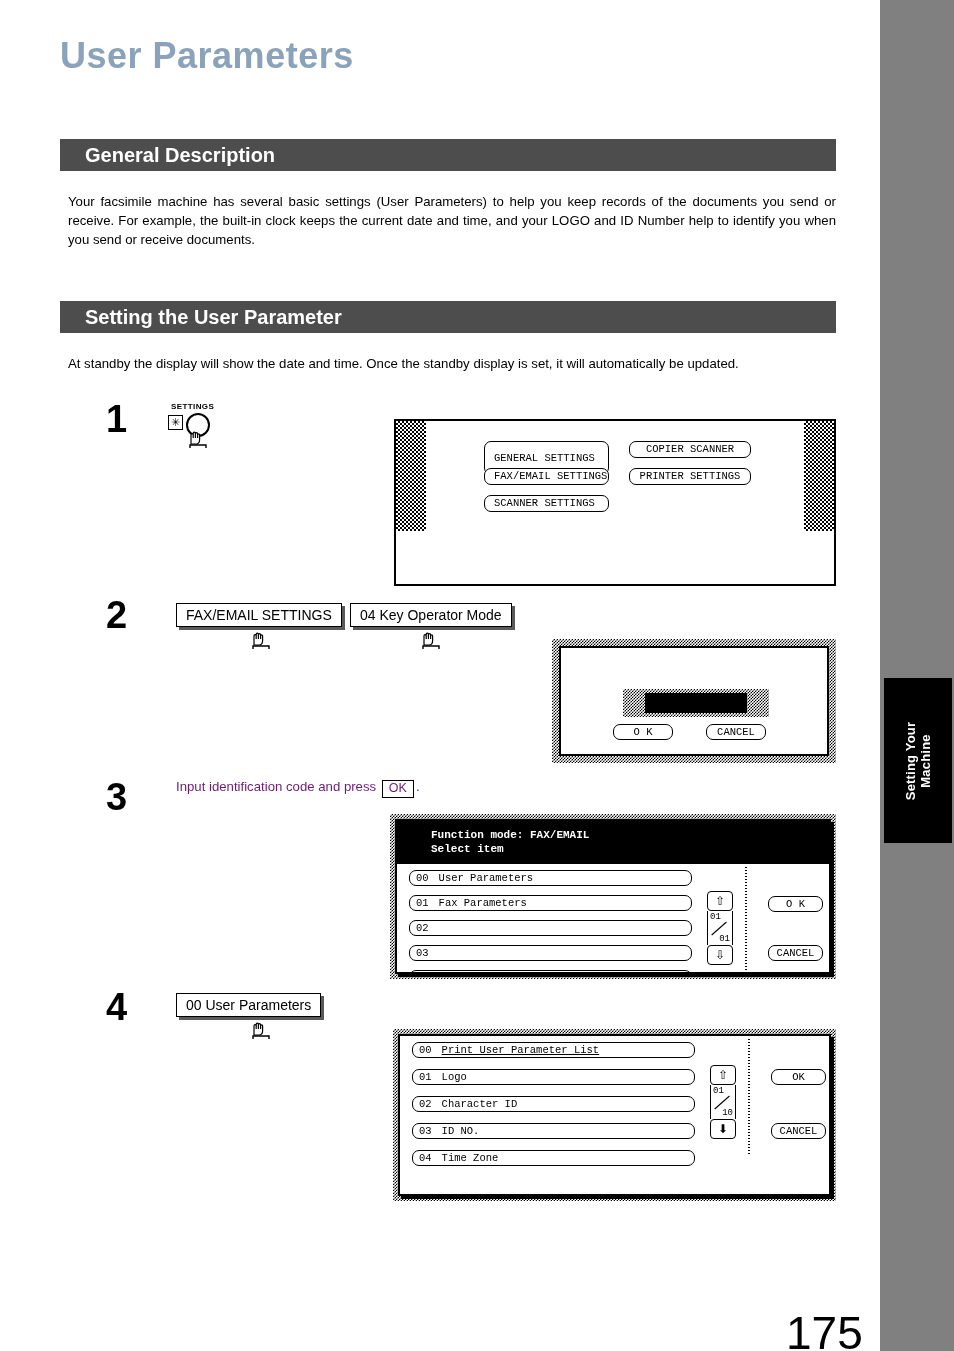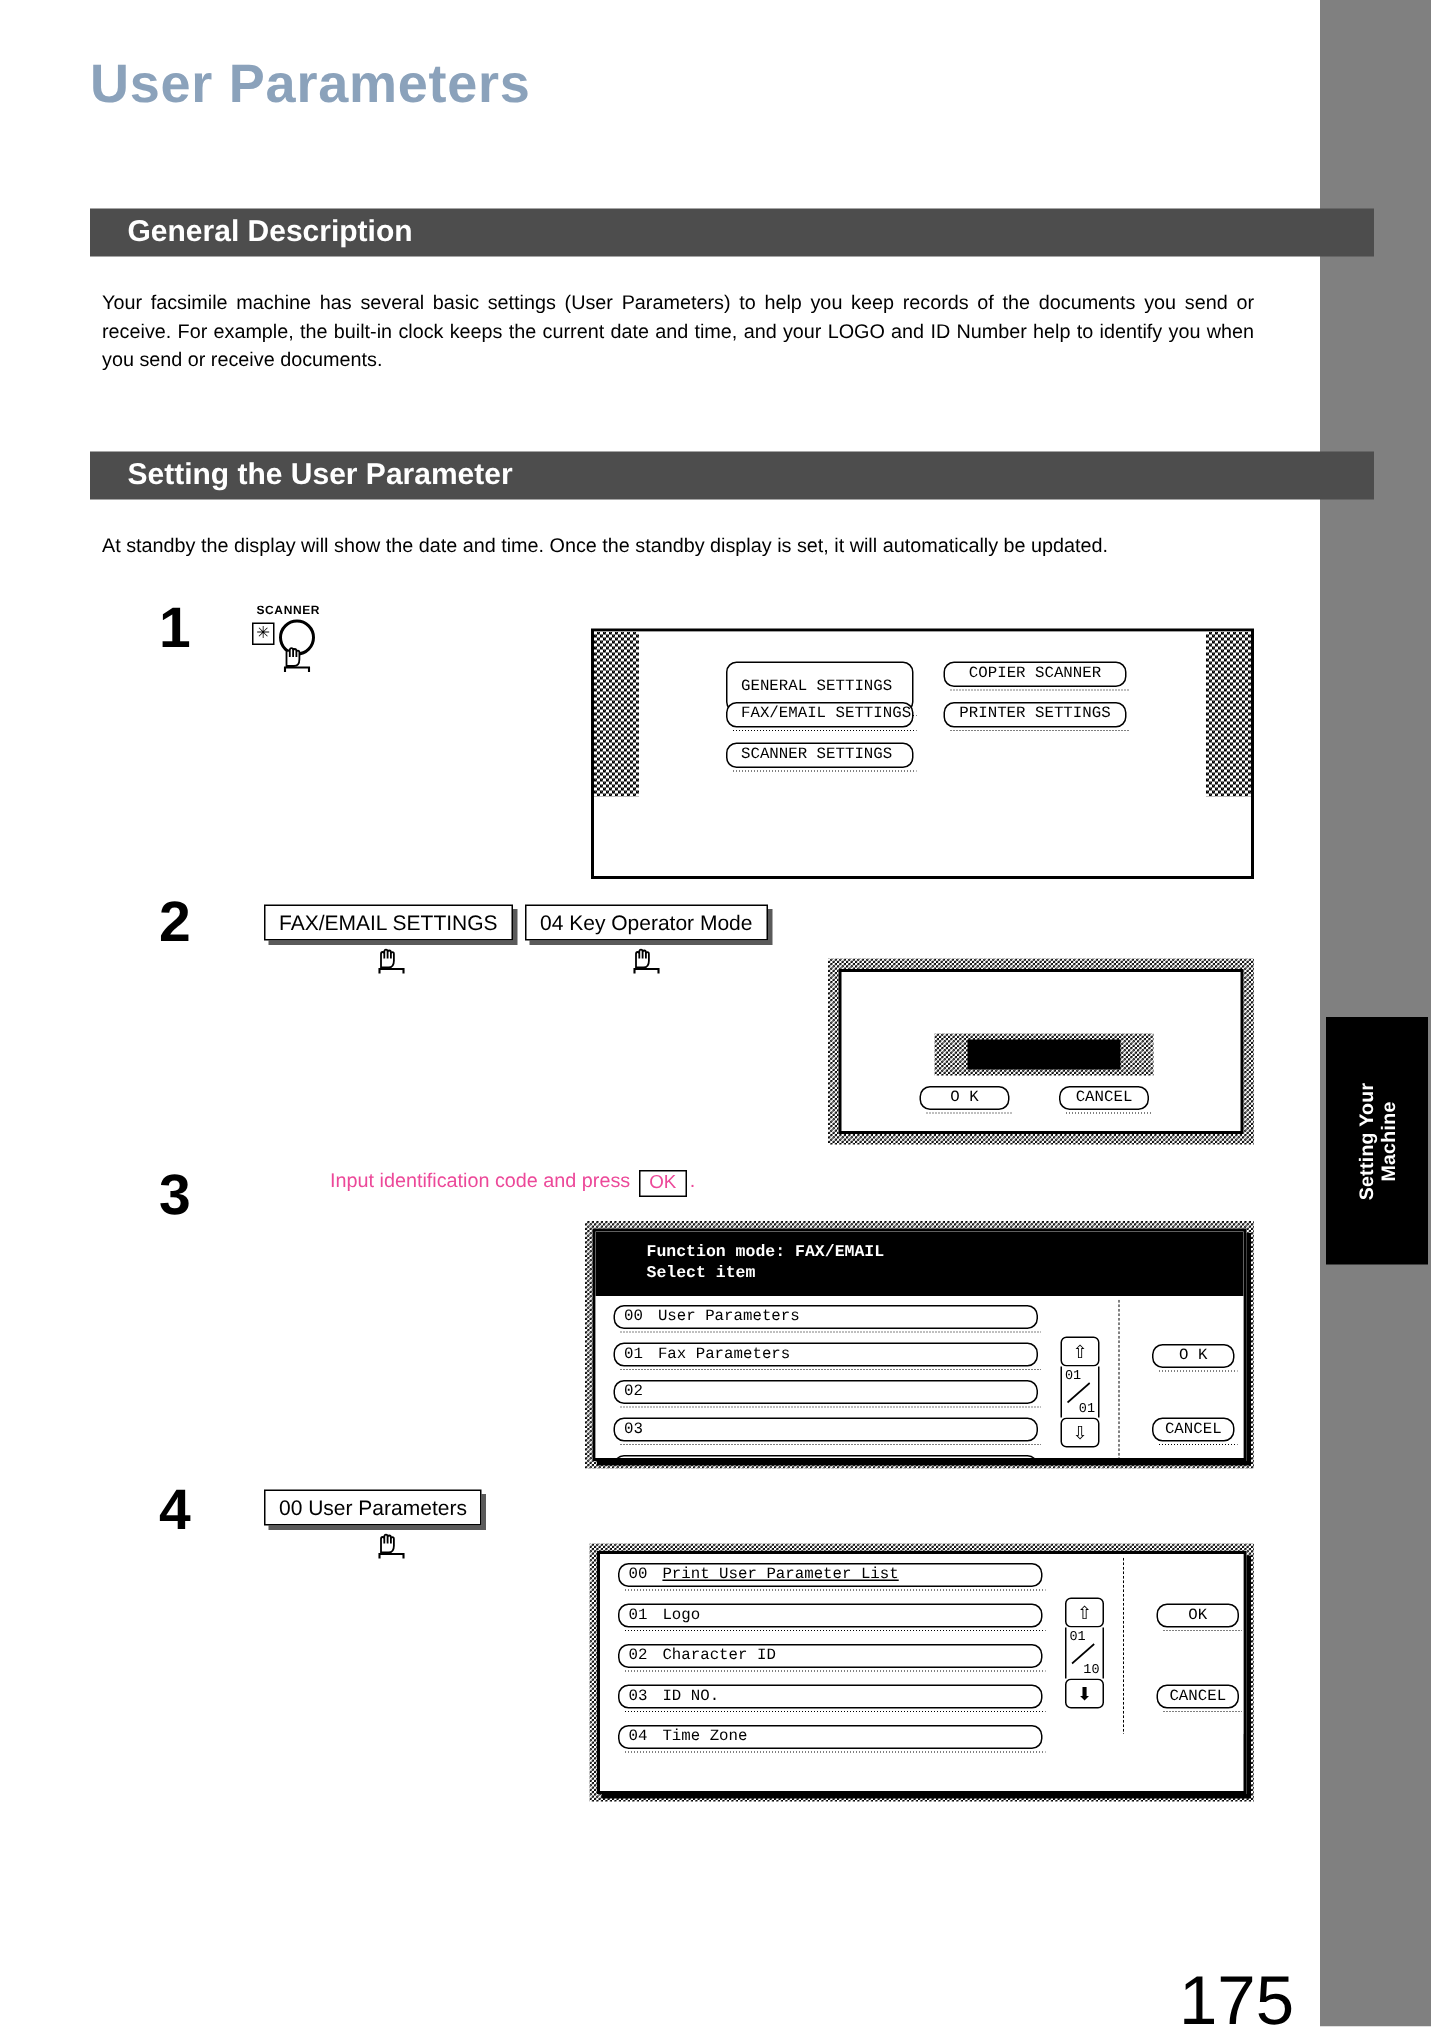--- a/index.html
+++ b/index.html
@@ -51,21 +51,21 @@
     font-size: 36px;
     font-weight: bold;
     color: #8ba2bb;
     letter-spacing: 0.5px;
   }
 
   
   .section-bar {
     position: absolute;
     left: 60px;
-    width: 856px;
+    width: 776px;
     height: 32px;
     background: #4d4d4d;
     color: #ffffff;
   }
   .section-bar .sb-label {
     position: absolute;
     left: 25px; top: 50%;
     transform: translateY(-50%);
     font-size: 20px;
     font-weight: bold;
@@ -157,23 +157,22 @@
   #pbtn-00user   { left: 176px; top: 993px; }
 
   #hand-faxemail { left: 248px; top: 625px; }
   #hand-keyop    { left: 418px; top: 625px; }
   #hand-00user   { left: 248px; top: 1015px; }
 
   
   .step-text {
     position: absolute;
     font-size: 13.2px;
-    color: #ec4899;
+    color: #701a75;
     white-space: nowrap;
-    margin-left: 44px;
   }
   #step3-text { left: 176px; top: 779px; }
   .ok-chip {
     display: inline-block;
     border: 1.4px solid #000;
     padding: 1px 6px 2px 6px;
     font-size: 12.5px;
     line-height: 13px;
     margin: 0 2px;
     vertical-align: -1px;
@@ -368,21 +367,21 @@
 <div class="body-para" id="para-general">Your facsimile machine has several basic settings (User Parameters) to help you keep records of the documents you send or receive. For example, the built-in clock keeps the current date and time, and your LOGO and ID Number help to identify you when you send or receive documents.</div>
 
 <div class="section-bar" id="bar-setting">
   <span class="sb-label">Setting the User Parameter</span>
 </div>
 <div class="body-para" id="para-setting">At standby the display will show the date and time. Once the standby display is set, it will automatically be updated.</div>
 
 <div class="step-num" id="step-1">1</div>
 
 <div class="function-key">
-  <div class="fk-label">SCANNER</div>
+  <div class="fk-label">SETTINGS</div>
   <div class="fk-star">✳</div>
   <div class="fk-circle"></div>
   <div class="hand-press" id="fk-hand">
     <svg viewBox="0 0 26 26" width="26" height="26">
       <path d="M5 24 L5 21 L21 21 L21 24" stroke="#000" stroke-width="1.4" fill="none"></path>
       <path d="M6 20 L6 11 C6 9.2 8.2 9.2 8.2 11 L8.2 14 L8.2 9.5 C8.2 7.6 10.4 7.6 10.4 9.5 L10.4 14 L10.4 10 C10.4 8.2 12.6 8.2 12.6 10 L12.6 14 L12.6 11 C12.6 9.4 14.6 9.4 14.6 11 L14.6 15.5 C14.6 18.6 13 20 11 20 Z" stroke="#000" stroke-width="1.2" fill="#fff"></path>
     </svg>
   </div>
 </div>
 

